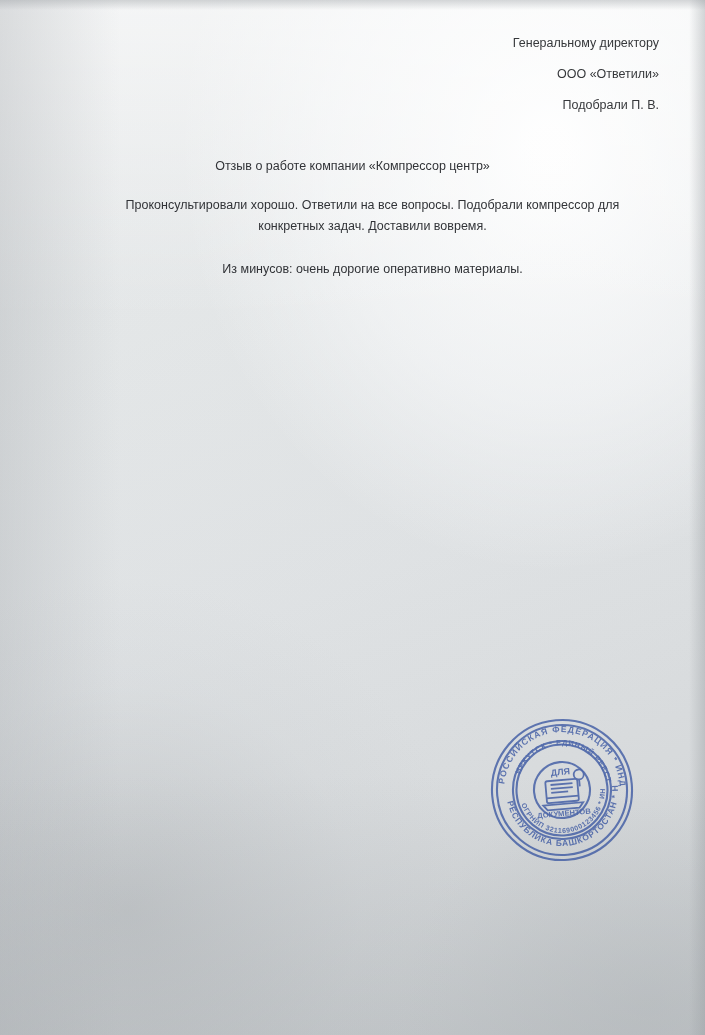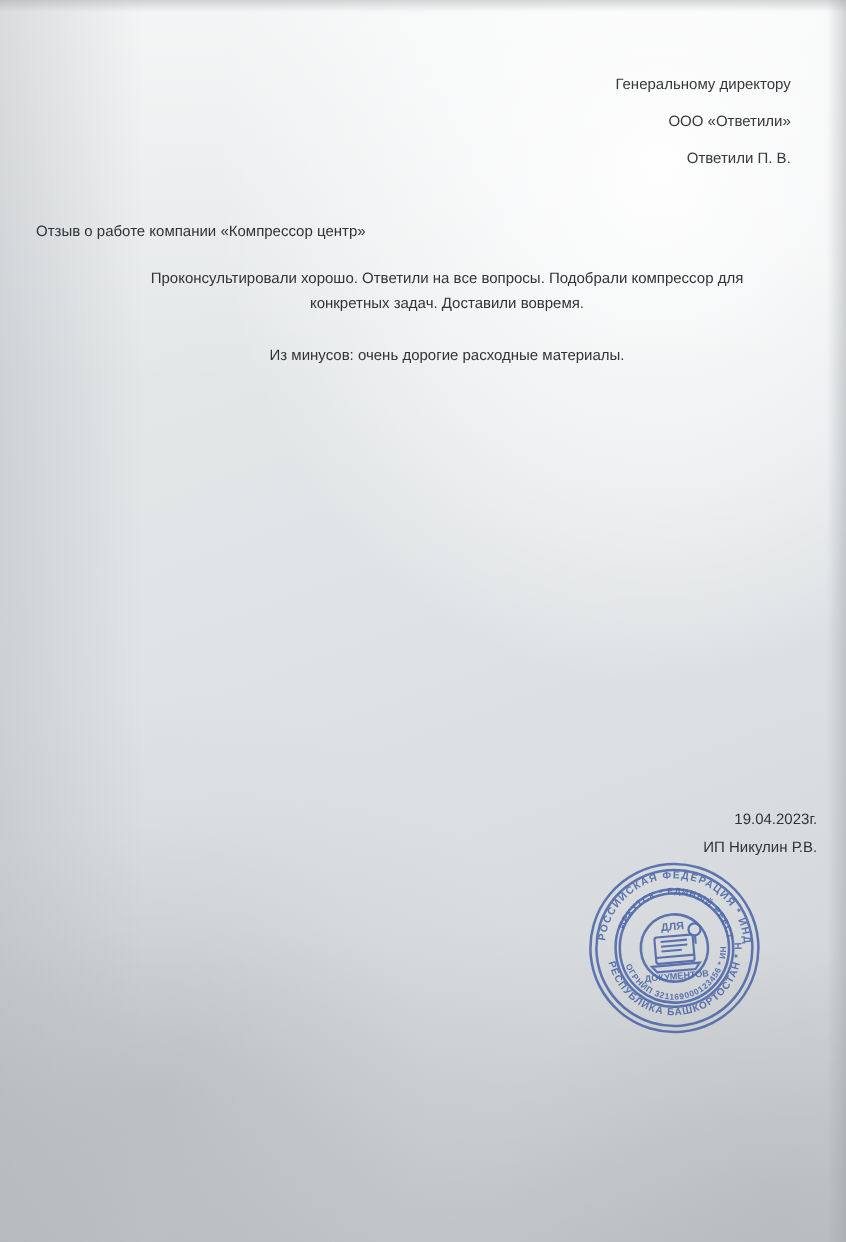--- a/index.html
+++ b/index.html
@@ -59,32 +59,32 @@
   }
 
   .doc {
     position: relative;
     z-index: 2;
     padding: 0 30px;
     color: #2f3033;
   }
 
   .addressee {
-    margin-top: 55px;
+    margin-top: 28px;
     text-align: right;
     padding-right: 16px;
     font-size: 12.5px;
     line-height: 31px;
     color: #36383b;
   }
   .addressee div { white-space: nowrap; }
 
   .doc-title {
     margin-top: 38px;
-    text-align: left;
+    text-align: center;
     font-size: 12.5px;
     color: #313337;
   }
 
   .body-block {
     margin: 0 auto;
     width: 575px;
   }
 
   .para {
@@ -131,36 +131,32 @@
   <div class="sheen-left"></div>
   <div class="sheen-bottom"></div>
   <div class="edge-right"></div>
   <div class="edge-top"></div>
 
   <div class="doc">
 
     <div class="addressee">
       <div>Генеральному директору</div>
       <div>ООО «Ответили»</div>
-      <div>Ответили П. В.</div>
+      <div>Подобрали П. В.</div>
     </div>
 
     <div class="doc-title">Отзыв о работе компании «Компрессор центр»</div>
 
     <div class="body-block">
       <div class="para">Проконсультировали хорошо. Ответили на все вопросы. Подобрали компрессор для конкретных задач. Доставили вовремя.</div>
-      <div class="para">Из минусов: очень дорогие расходные материалы.</div>
+      <div class="para">Из минусов: очень дорогие оперативно материалы.</div>
     </div>
 
   </div>
 
-  <div class="footer">
-    <div>19.04.2023г.</div>
-    <div>ИП Никулин Р.В.</div>
-  </div>
 
   <div class="stamp">
     <svg width="156" height="156" viewBox="0 0 156 156" xmlns="http://www.w3.org/2000/svg">
       <defs>
         <path id="arcOuterTop" d="M 20,78 A 58,58 0 0 1 136,78"></path>
         <path id="arcOuterBottom" d="M 22,78 A 56,56 0 0 0 134,78"></path>
         <path id="arcInnerTop" d="M 33,78 A 45,45 0 0 1 123,78"></path>
         <path id="arcInnerBottom" d="M 35,78 A 43,43 0 0 0 121,78"></path>
       </defs>
 

